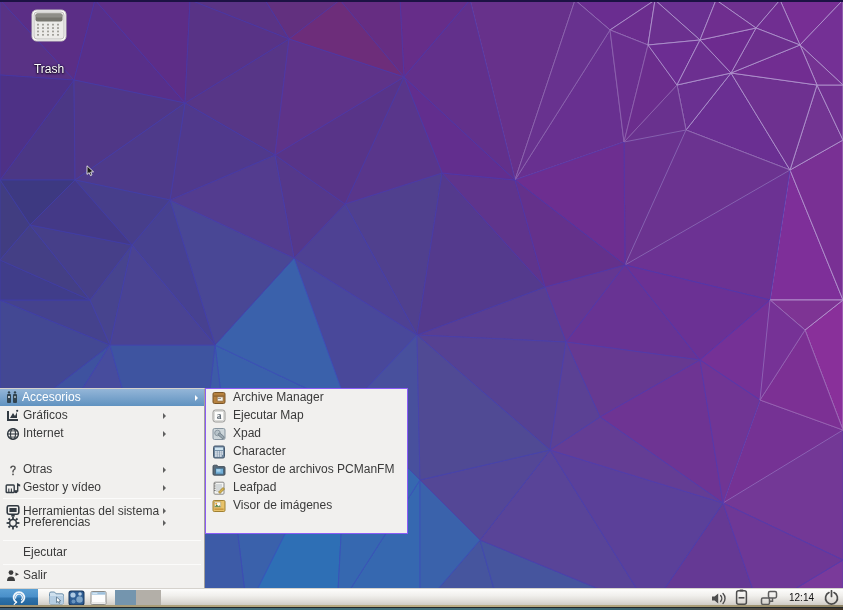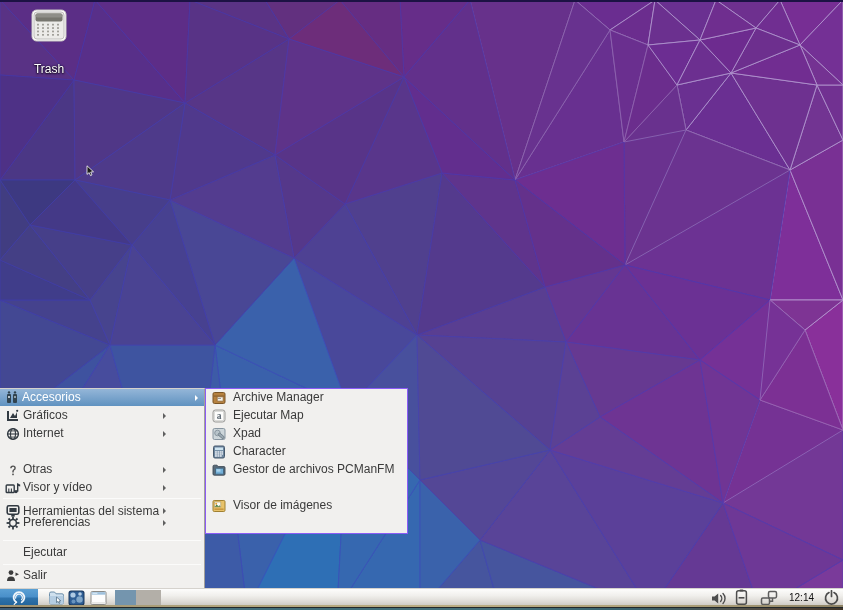--- a/index.html
+++ b/index.html
@@ -223,21 +223,21 @@
       </div>
       <div class="mrow" style="top:90.0px">
         <span class="mi"><svg width="16" height="16" viewBox="0 0 16 16">
             <rect x="1.2" y="5" width="8" height="7.5" rx="0.8" fill="none" stroke="#323a42" stroke-width="1.4"></rect>
             <line x1="3.8" y1="8.5" x2="3.8" y2="12.5" stroke="#323a42" stroke-width="1.1"></line>
             <line x1="6.4" y1="8.5" x2="6.4" y2="12.5" stroke="#323a42" stroke-width="1.1"></line>
             <circle cx="11" cy="11.6" r="1.7" fill="#323a42"></circle>
             <rect x="12" y="3.4" width="1.4" height="8.2" fill="#323a42"></rect>
             <path d="M12 3.4 L15.2 4.6 L15.2 6.6 L12 5.4 Z" fill="#323a42"></path>
           </svg></span>
-        <span class="mt">Visor y vídeo</span>
+        <span class="mt">Gestor y vídeo</span>
         <span class="arr"></span>
       </div>
       <div class="mrow" style="top:113.5px">
         <span class="mi"><svg width="16" height="16" viewBox="0 0 16 16">
             <rect x="2.2" y="2.8" width="11.6" height="8.4" rx="1.6" fill="none" stroke="#323a42" stroke-width="1.6"></rect>
             <rect x="4.4" y="5" width="7.2" height="4" fill="#323a42"></rect>
             <path d="M6 13.6 L10 13.6 L9.4 11.2 L6.6 11.2 Z" fill="#323a42"></path>
           </svg></span>
         <span class="mt">Herramientas del sistema</span>
         <span class="arr"></span>
@@ -325,20 +325,39 @@
         <span class="st">Character</span>
       </div>
       <div class="srow" style="top:72.0px">
         <span class="si"><svg width="16" height="16" viewBox="0 0 16 16">
             <path d="M2 4.5 Q2 3.2 3.2 3.2 L6 3.2 L7.2 4.6 L13 4.6 Q14 4.6 14 5.8 L14 12 Q14 13.2 12.8 13.2 L3.2 13.2 Q2 13.2 2 12 Z" fill="#5a6a78" stroke="#3d4a56" stroke-width="0.9"></path>
             <rect x="4.5" y="6.2" width="8" height="6" rx="0.8" fill="#74b0d8" stroke="#42637c" stroke-width="0.9"></rect>
             <rect x="5.5" y="7.2" width="4" height="2.5" fill="#a8d2ec"></rect>
           </svg></span>
         <span class="st">Gestor de archivos PCManFM</span>
       </div>
+      <div class="srow" style="top:90.0px">
+        <span class="si"><svg width="16" height="16" viewBox="0 0 16 16">
+            <rect x="3" y="2.2" width="10" height="12" rx="1" fill="#f4f4f2" stroke="#8a8a88" stroke-width="1"></rect>
+            <g stroke="#aab4ba" stroke-width="0.9">
+              <line x1="5" y1="5" x2="11" y2="5"></line>
+              <line x1="5" y1="7" x2="11" y2="7"></line>
+              <line x1="5" y1="9" x2="11" y2="9"></line>
+              <line x1="5" y1="11" x2="8" y2="11"></line>
+            </g>
+            <g stroke="#6a6a68" stroke-width="1">
+              <line x1="3" y1="3.8" x2="4.6" y2="3.8"></line>
+              <line x1="3" y1="6" x2="4.6" y2="6"></line>
+              <line x1="3" y1="8.2" x2="4.6" y2="8.2"></line>
+              <line x1="3" y1="10.4" x2="4.6" y2="10.4"></line>
+            </g>
+            <path d="M9 13.5 L13.5 9 L15 10.5 L10.5 15 Z" fill="#d8b24a" stroke="#8a7322" stroke-width="0.7" transform="translate(-1.5,-1.5)"></path>
+          </svg></span>
+        <span class="st">Leafpad</span>
+      </div>
       <div class="srow" style="top:108.0px">
         <span class="si"><svg width="16" height="16" viewBox="0 0 16 16">
             <rect x="2" y="2.5" width="12" height="11" rx="1.2" fill="#e8c26a" stroke="#a08030" stroke-width="1"></rect>
             <rect x="3.4" y="4" width="6.4" height="5" fill="#fdfdf8" stroke="#b0a070" stroke-width="0.7"></rect>
             <circle cx="5.2" cy="5.8" r="1" fill="#e8a030"></circle>
             <path d="M3.6 8.8 L5.8 6.6 L7.4 8.2 L8.4 7.2 L9.6 8.8 Z" fill="#4a7a3a"></path>
             <rect x="3.4" y="10.4" width="9.2" height="1.6" fill="#c89840"></rect>
           </svg></span>
         <span class="st">Visor de imágenes</span>
       </div>

